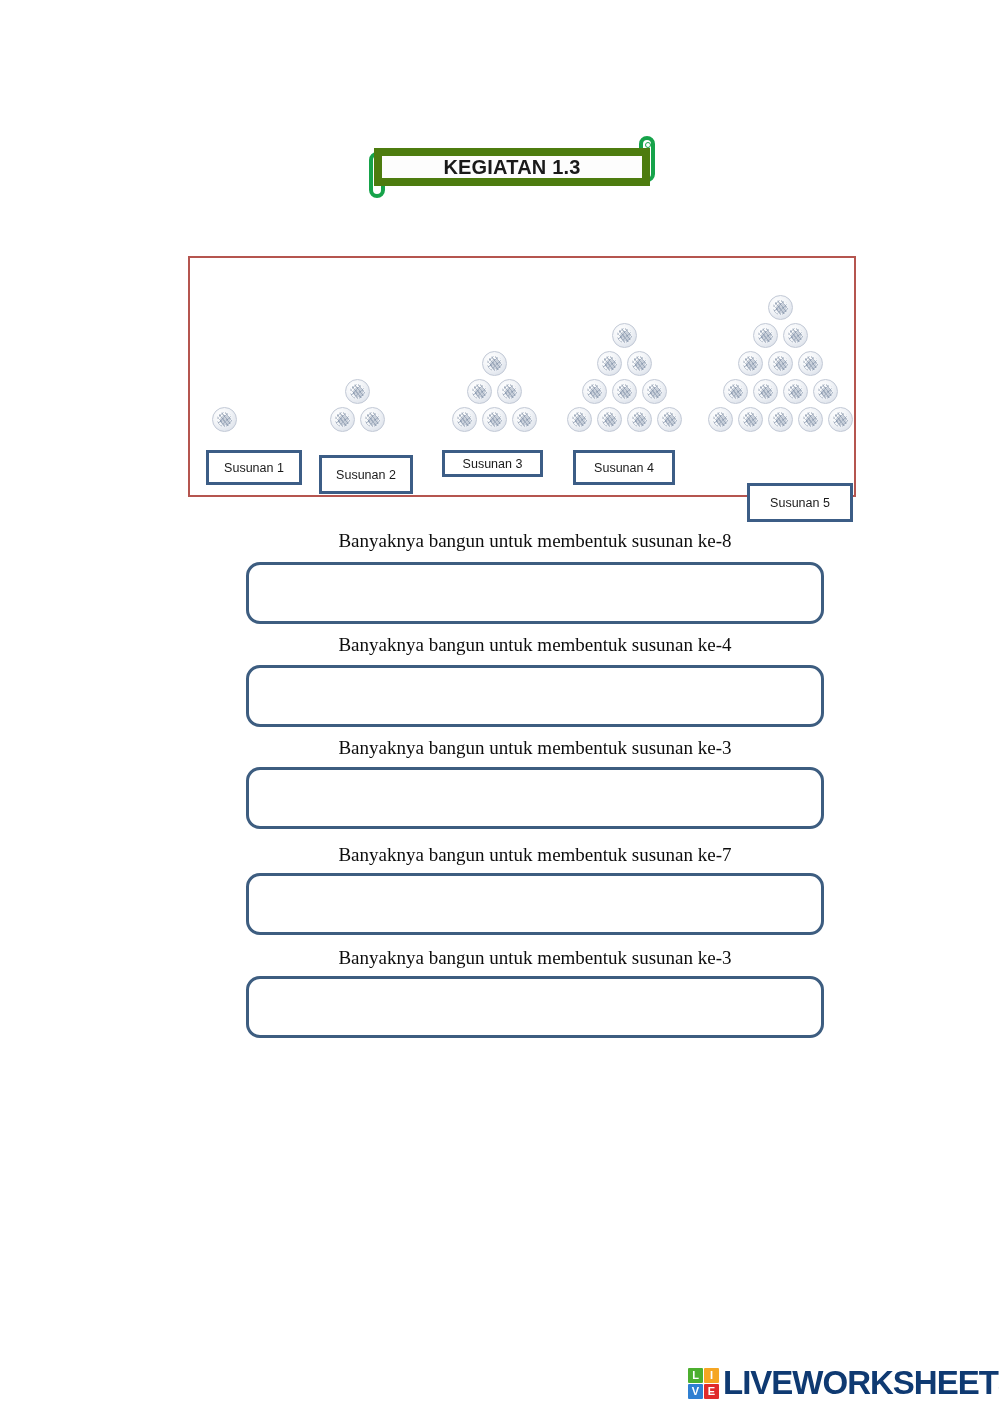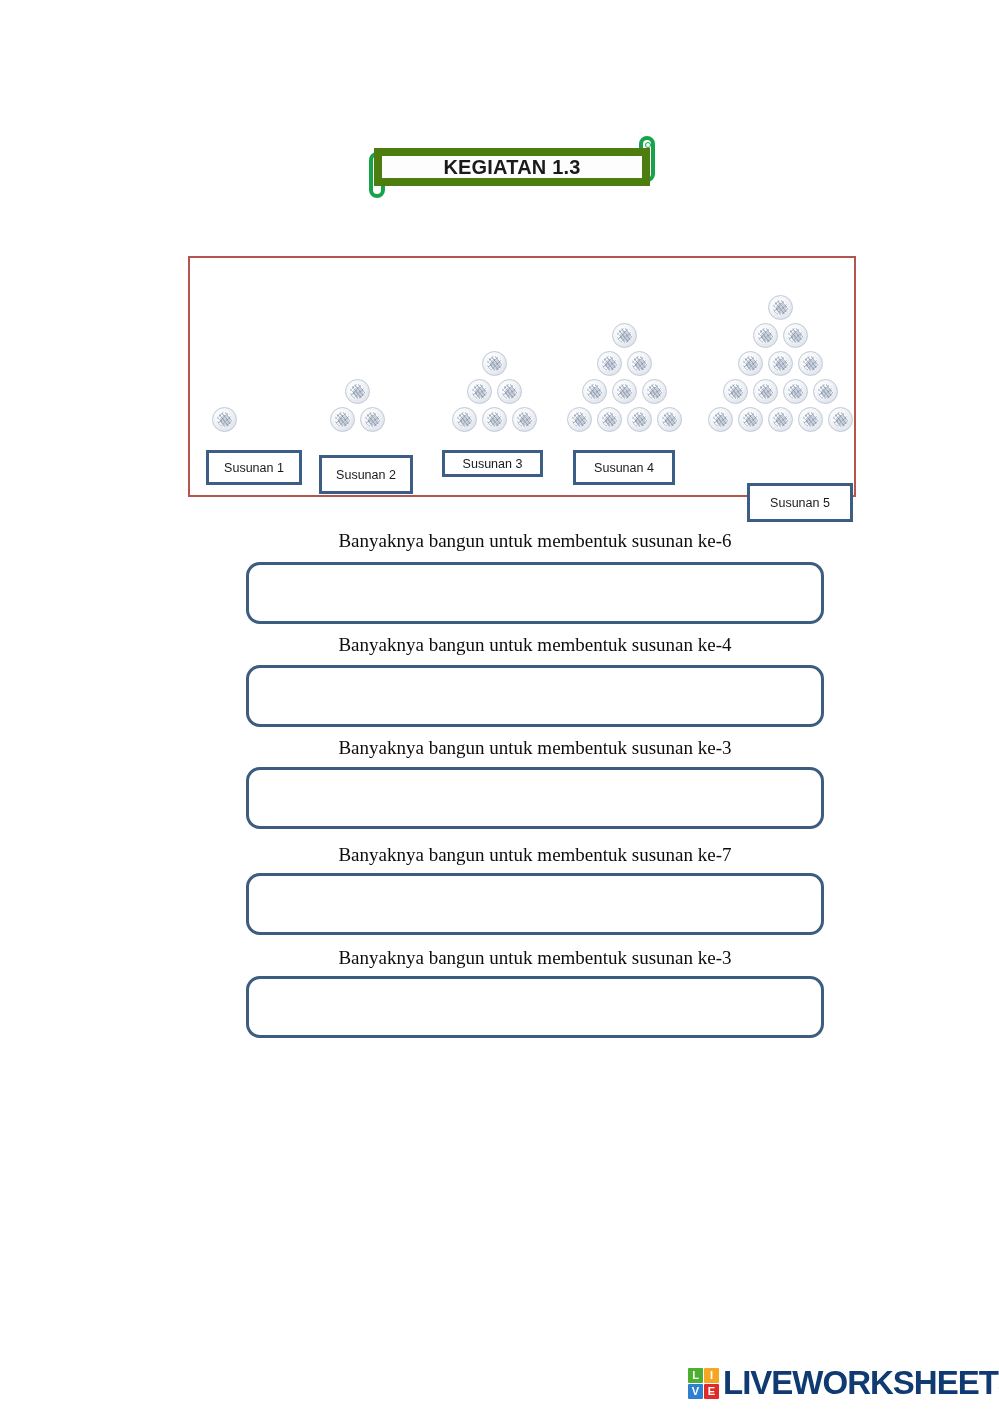--- a/index.html
+++ b/index.html
@@ -299,21 +299,21 @@
     <span>Susunan 3</span>
   </div>
   <div class="susunan-box" style="left: 383px; top: 192px; width: 102px; height: 35px;">
     <span>Susunan 4</span>
   </div>
   <div class="susunan-box" style="left: 557px; top: 189px; width: 106px; height: 39px; margin-top: 36px;">
     <span>Susunan 5</span>
   </div>
 </div>
 
-<div class="question-label" style="top: 530px;">Banyaknya bangun untuk membentuk susunan ke-6</div>
+<div class="question-label" style="top: 530px;">Banyaknya bangun untuk membentuk susunan ke-8</div>
 <div class="answer-box" style="top: 562px;" placeholder=""></div>
 
 <div class="question-label" style="top: 634px;">Banyaknya bangun untuk membentuk susunan ke-4</div>
 <div class="answer-box" style="top: 665px;" placeholder=""></div>
 
 <div class="question-label" style="top: 737px;">Banyaknya bangun untuk membentuk susunan ke-3</div>
 <div class="answer-box" style="top: 767px;" placeholder=""></div>
 
 <div class="question-label" style="top: 844px;">Banyaknya bangun untuk membentuk susunan ke-7</div>
 <div class="answer-box" style="top: 873px;" placeholder=""></div>

